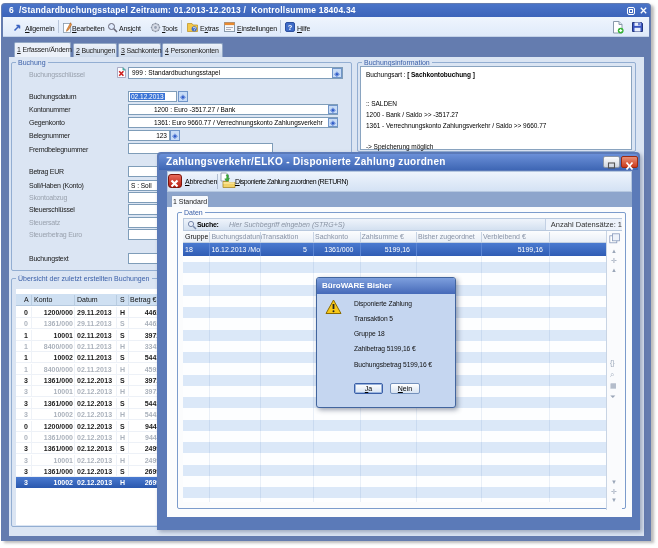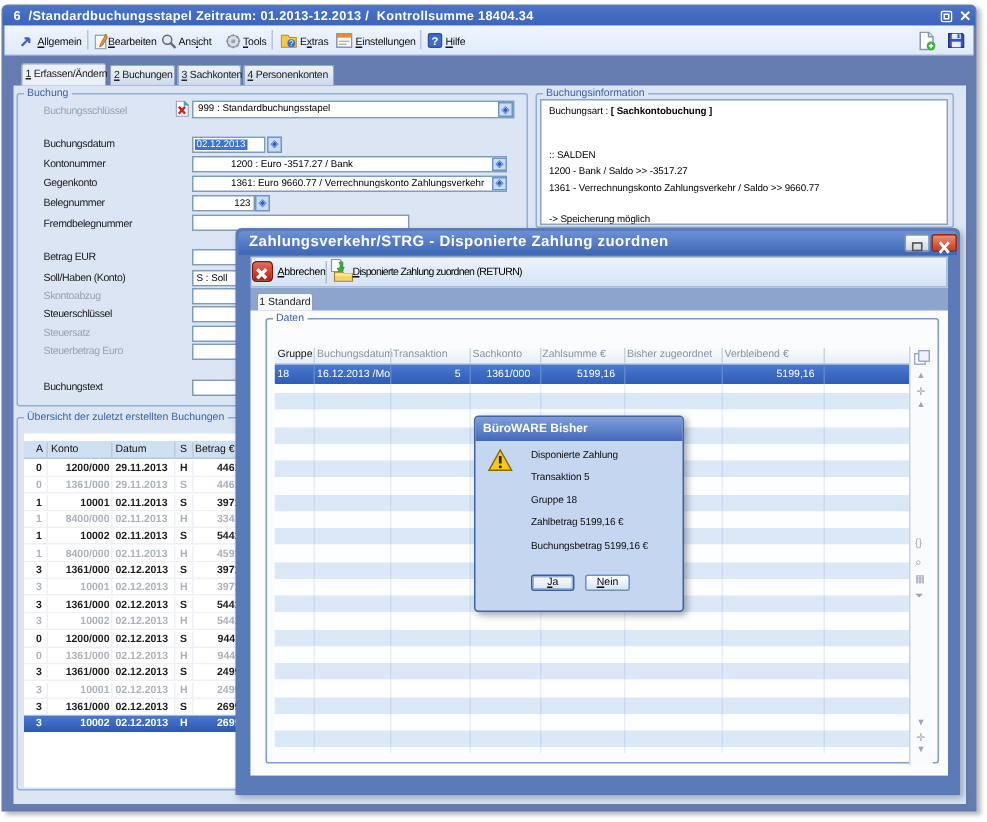--- a/index.html
+++ b/index.html
@@ -353,21 +353,21 @@
     <div style="position:absolute;left:0;top:183.2px;width:330px;height:11px;background:linear-gradient(#4a7ad0,#2a58ae);font-size:7px;font-weight:bold;line-height:11px;color:#fff">
       <span style="position:absolute;left:8px">3</span>
       <span style="position:absolute;left:16px;width:41px;text-align:right">10002</span>
       <span style="position:absolute;left:61px">02.12.2013</span>
       <span style="position:absolute;left:104px">H</span>
       <span style="position:absolute;left:114px;width:40px;text-align:right">2699,16</span>
     </div>
   </div>
 
 <div id="dlg"></div>
-<div id="dlgtitle">Zahlungsverkehr/STRG - Disponierte Zahlung zuordnen</div>
+<div id="dlgtitle">Zahlungsverkehr/ELKO - Disponierte Zahlung zuordnen</div>
 <div class="abs" style="left:603px;top:156px;width:17px;height:12px;background:linear-gradient(#fdfdfd,#cfd6e0);border:1px solid #8a96a8;border-radius:2px">
   <svg width="15" height="10" viewBox="0 0 15 10">
       <rect x="4.5" y="2" width="6" height="5" fill="none" stroke="#555" stroke-width="1.1"></rect>
     </svg>
 </div>
 <div class="abs" style="left:621px;top:156px;width:17px;height:12px;background:linear-gradient(#e88f76,#cc3a1d);border:1px solid #9a2a12;border-radius:2px">
   <svg width="15" height="10" viewBox="0 0 15 10">
       <path d="M4.5 1.5 L10.5 8.5 M10.5 1.5 L4.5 8.5" stroke="#fff" stroke-width="1.8"></path>
     </svg>
 </div>
@@ -388,20 +388,30 @@
 <div class="abs" style="left:235px;top:178px;font-size:7px;letter-spacing:-0.45px;color:#000"><u>D</u>isponierte Zahlung zuordnen (RETURN)</div>
 
 <div id="dlgbody"></div>
 <div id="dlgpage"></div>
 <div id="daten">
     <div id="datenlbl">Daten</div>
   </div>
 <div id="dlgtab">1 Standard</div>
 
 <div id="dgridwrap" class="abs" style="left:183px;top:218px;width:439px;height:292px;overflow:hidden">
+    <div style="position:absolute;left:0;top:0;width:442px;height:13px;background:linear-gradient(#eff4fb,#d3e0f0);border:1px solid #b9c9de;font-size:7px;line-height:12px">
+      <svg style="position:absolute;left:3px;top:1px" width="10" height="10" viewBox="0 0 10 10">
+        <circle cx="4" cy="4" r="2.6" fill="#e8eefa" stroke="#7788aa" stroke-width="1"></circle>
+        <path d="M6.2 6.2 L9 9" stroke="#7788aa" stroke-width="1.4"></path>
+      </svg>
+      <b style="position:absolute;left:13px;letter-spacing:-0.3px">Suche:</b>
+      <i style="position:absolute;left:45px;color:#8a94a4">Hier Suchbegriff eingeben (STRG+S)</i>
+      <span style="position:absolute;left:361px;top:0;width:79px;height:11px;background:#eef3fb;border-left:1px solid #c2d0e4"></span>
+      <span style="position:absolute;right:2px;color:#333;font-size:7.5px">Anzahl Datensätze: 1</span>
+    </div>
     <div style="position:absolute;left:0;top:13px;width:423px;height:12px;background:linear-gradient(#fcfdfe,#e9eff7);border-bottom:1px solid #c2d0e2;font-size:7px;color:#8893a6;line-height:12px">
       <span style="position:absolute;left:2px;color:#111;">Gruppe</span>
       <span style="position:absolute;left:28.4px;">Buchungsdatum</span>
       <span style="position:absolute;left:26.4px;top:1px;height:10px;border-left:1px solid #c8d4e4"></span>
       <span style="position:absolute;left:79px;">Transaktion</span>
       <span style="position:absolute;left:77px;top:1px;height:10px;border-left:1px solid #c8d4e4"></span>
       <span style="position:absolute;left:132px;">Sachkonto</span>
       <span style="position:absolute;left:130px;top:1px;height:10px;border-left:1px solid #c8d4e4"></span>
       <span style="position:absolute;left:178.5px;">Zahlsumme €</span>
       <span style="position:absolute;left:176.5px;top:1px;height:10px;border-left:1px solid #c8d4e4"></span>

